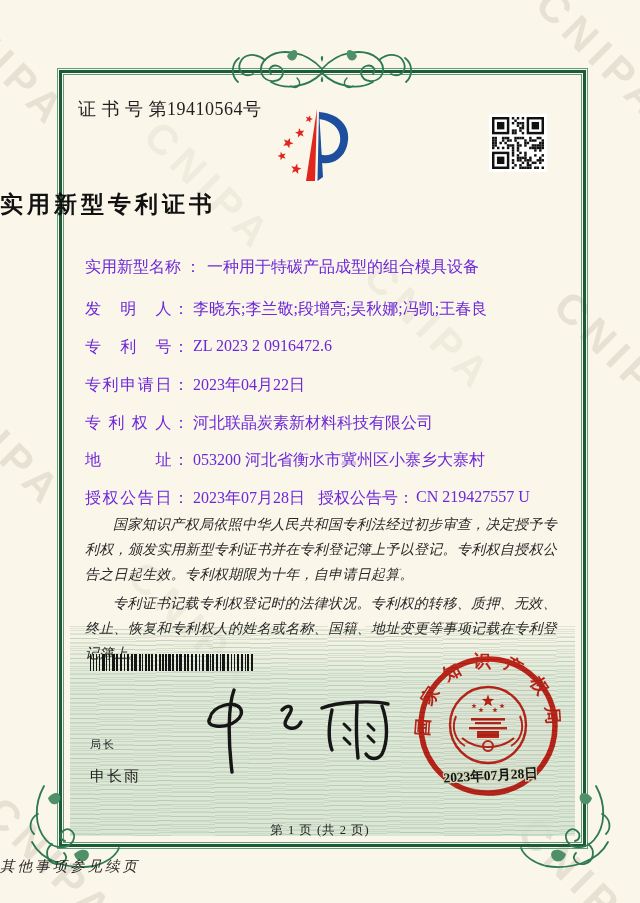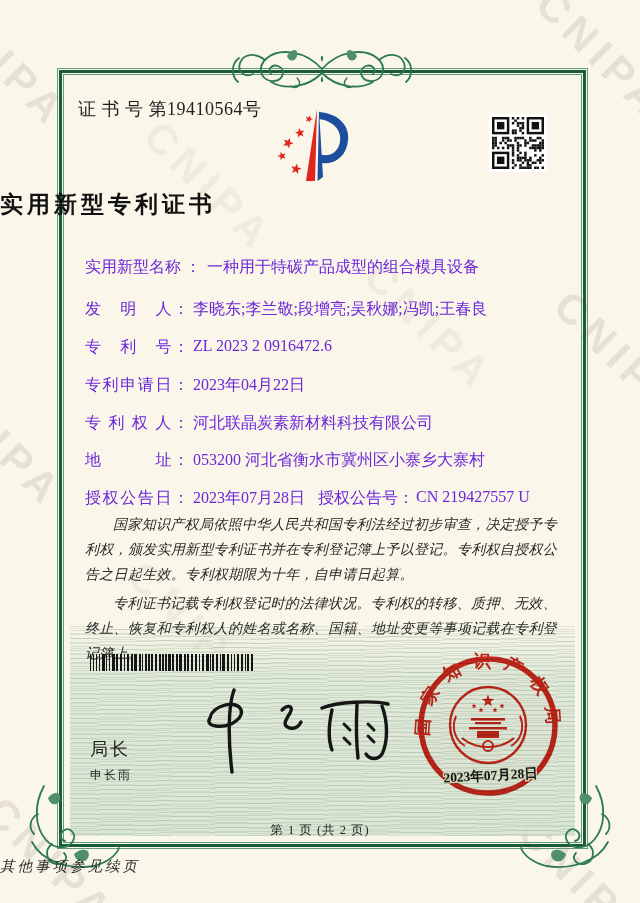--- a/index.html
+++ b/index.html
@@ -60,24 +60,24 @@
   .pair2 { position:absolute; left:233px; top:0; white-space:nowrap; }
   
   .paras { position:absolute; left:85px; top:512px; width:472px; z-index:4;
            font-size:14px; line-height:25px; text-align:justify;
            font-style:italic; color:#272727; letter-spacing:0.3px; }
   .paras p { margin:0 0 4px 0; text-indent:2em; }
   
   .barcode { position:absolute; left:90px; top:654px; width:166px; height:17px; z-index:4; }
   .sig-title { position:absolute; left:90px; top:737px; z-index:5;
                font-family:"Liberation Sans","DejaVu Sans",sans-serif;
-               font-size:18px; letter-spacing:2px; color:#1d1d1d; }
+               font-size:11px; letter-spacing:2px; color:#1d1d1d; }
   .sig-name  { position:absolute; left:90px; top:767px; z-index:5;
                font-family:"Liberation Sans","DejaVu Sans",sans-serif;
-               font-size:12px; letter-spacing:2px; color:#1d1d1d; }
+               font-size:15px; letter-spacing:2px; color:#1d1d1d; }
   .signature { position:absolute; left:182px; top:680px; z-index:5; }
   .seal { position:absolute; left:413px; top:651px; z-index:6; mix-blend-mode:multiply; }
   .seal-org { font-size:17.5px; font-weight:bold; letter-spacing:12px;
               fill:#d5281e; font-family:"Liberation Serif","DejaVu Serif",serif; }
   .seal-date { font-size:13.5px; font-weight:bold; fill:#161616;
                stroke:#f6f2e4; stroke-width:2.6px; paint-order:stroke;
                font-family:"Liberation Serif","DejaVu Serif",serif; }
   .page-info { position:absolute; left:0; top:822px; width:100%; text-align:center;
                font-size:12.5px; letter-spacing:1px; color:#222; z-index:4; }
   .continuation { position:absolute; left:0; top:857px; width:100%; 

